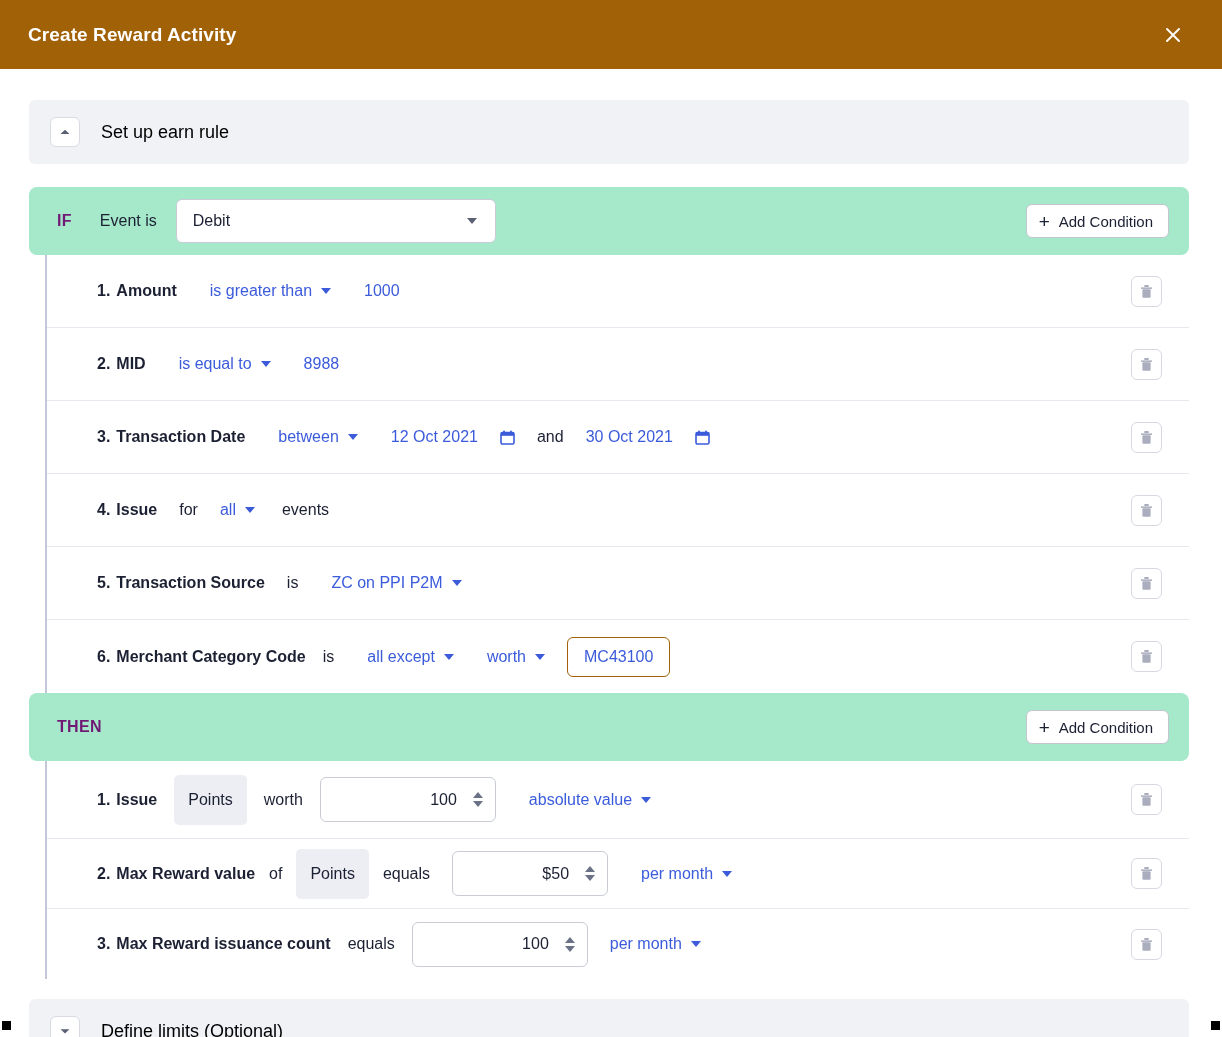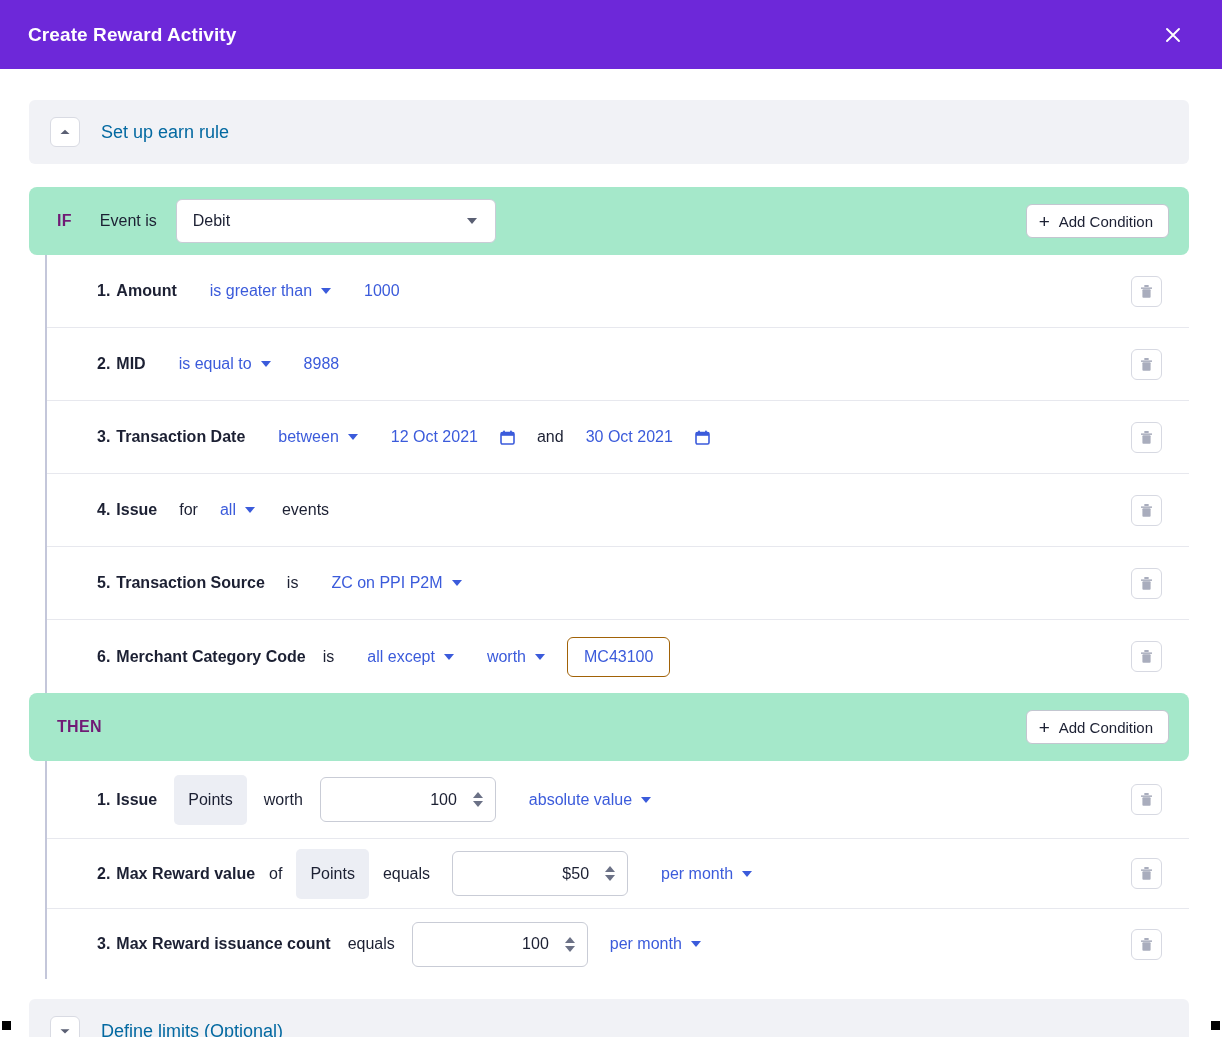--- a/index.html
+++ b/index.html
@@ -7,21 +7,21 @@
     width: 1222px; height: 1037px;
     background: #ffffff;
     font-family: "Liberation Sans", sans-serif;
     overflow: hidden;
   }
   body { position: relative; }
 
   
   .modal-header {
     height: 69px;
-    background: #6d28d9;
+    background: #a16207;
     display: flex;
     align-items: center;
     padding: 0 24px 0 28px;
     position: relative;
   }
   .modal-title {
     color: #ffffff;
     font-size: 19px;
     font-weight: 700;
     letter-spacing: .1px;
@@ -58,21 +58,21 @@
   .collapse-btn {
     width: 30px; height: 30px;
     background: #ffffff;
     border: 1px solid #d9dbe3;
     border-radius: 6px;
     display:flex; align-items:center; justify-content:center;
     cursor: pointer;
   }
   .section-title {
     font-size: 18px;
-    color: #0369a1;
+    color: #000000;
     font-weight: 400;
   }
 
   
   .rule-card {
     margin-top: 23px;
     position: relative;
   }
   .clause-bar {
     background: #a5e8ca;
@@ -483,21 +483,21 @@
           </svg>
         </div>
       </div>
 
       <div class="cond-row" style="height:70px">
         <span class="cond-label">2.</span>
         <span class="cond-label" style="margin-left:6px">Max Reward value</span>
         <span class="plain gap-d">of</span>
         <span class="chip gap-d">Points</span>
         <span class="plain gap-d">equals</span>
-        <span class="num-input gap-b" style="width:176px">
+        <span class="num-input gap-b" style="width:156px">
           <span class="nval">$50</span>
           <span class="spin">
             <span class="up"></span>
               <span class="dn"></span>
           </span>
         </span>
         <span class="dd gap-e">
           <span class="lnk">per month</span>
           <span class="caret-b"></span>
         </span>

